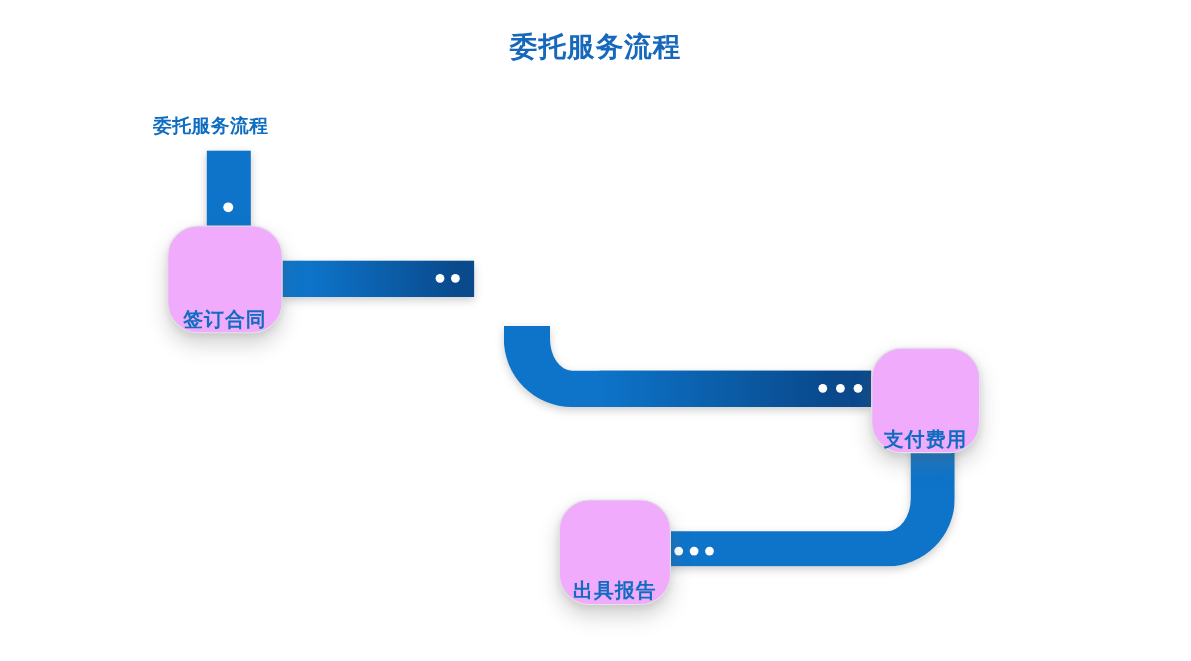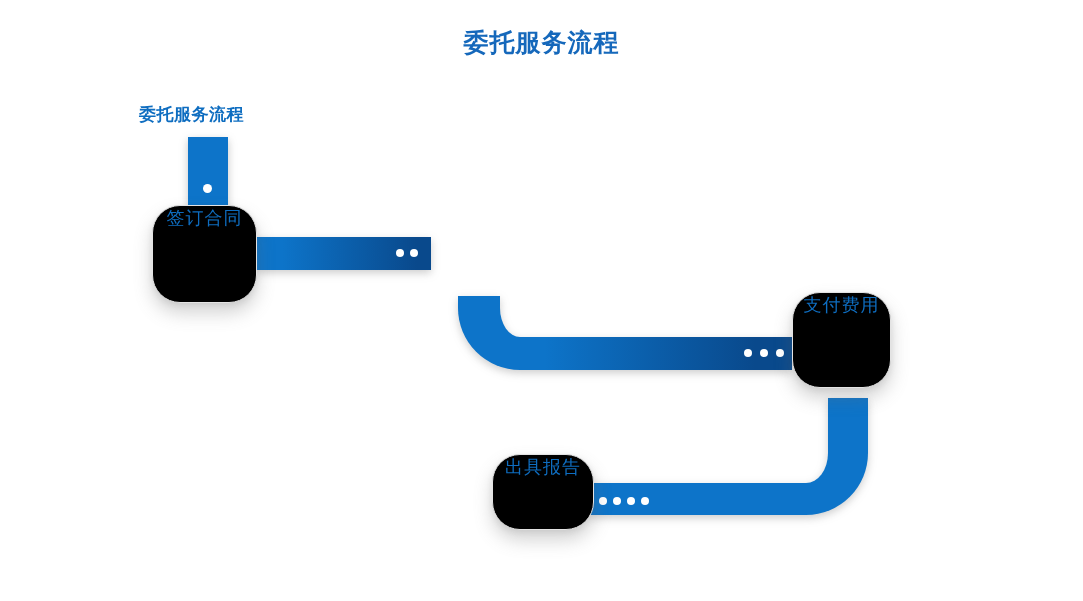--- a/index.html
+++ b/index.html
@@ -57,31 +57,31 @@
     filter:drop-shadow(0 3px 4px rgba(90,90,90,.3));
   }
   
   .dot{
     position:absolute;width:8px;height:8px;border-radius:50%;
     background:#ffffff;
   }
   .dot.big{width:9px;height:9px;}
   
   .node{
-    position:absolute;background:#000000;
+    position:absolute;background:#f0abfc;
     border:1px solid #e3e3e3;border-radius:28px;
-    display:flex;align-items:flex-start;justify-content:center;
-    font-size:18px;font-weight:normal;color:var(--text-blue);
+    display:flex;align-items:flex-end;justify-content:center;
+    font-size:18px;font-weight:bold;color:var(--text-blue);
     letter-spacing:1px;
     box-shadow:0 10px 18px rgba(110,110,110,.30),0 2px 6px rgba(0,0,0,.08);
   }
   .node-1{left:152px;top:205px;width:105px;height:98px;}
   .node-2{left:427px;top:203px;width:98px;height:97px;}
-  .node-3{left:792px;top:292px;width:99px;height:96px;}
-  .node-4{left:492px;top:454px;width:102px;height:76px;}
+  .node-3{left:792px;top:316px;width:99px;height:96px;}
+  .node-4{left:508px;top:454px;width:102px;height:96px;}
 </style>
 </head>
 <body>
 
 <div class="canvas">
 
   <div class="flow-title">委托服务流程</div>
 
   <div class="annotation-label">委托服务流程</div>
 

